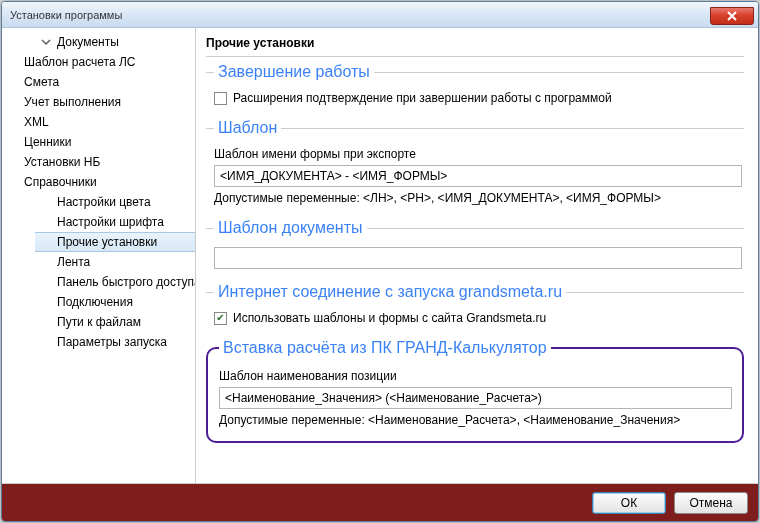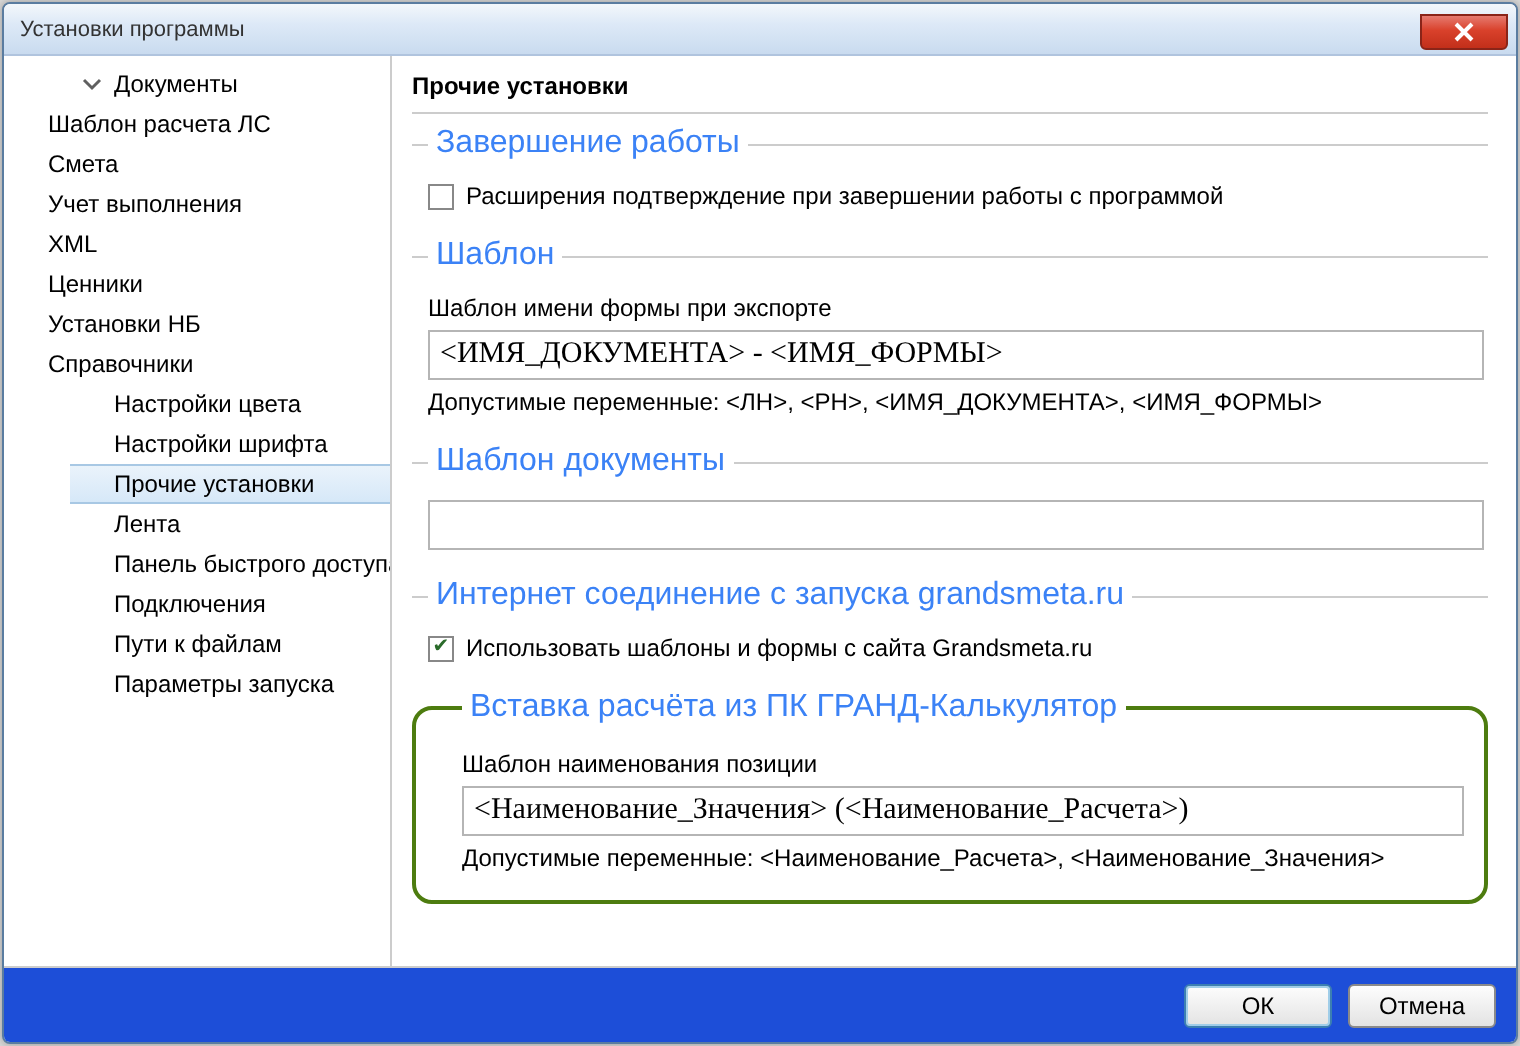--- a/index.html
+++ b/index.html
@@ -100,23 +100,23 @@
     border-bottom: 1px solid #ccc;
     margin-bottom: 6px;
   }
   fieldset {
     border: none;
     border-top: 1px solid #ccc;
     margin: 6px 0 8px 0;
     padding: 6px 2px 2px 8px;
   }
   fieldset.highlighted {
-    border: 2px solid #4d7c0f;
+    border: 2px solid #4c1d95;
     border-radius: 10px;
-    padding: 8px 10px 10px 23px;
+    padding: 8px 10px 10px 11px;
   }
   legend {
     padding: 0 4px;
     color: #3b82f6;
     font-size: 16px;
   }
   .row { margin: 4px 0; }
   .checkbox-row { display: flex; align-items: center; gap: 6px; }
   .checkbox {
     width: 13px; height: 13px;
@@ -126,30 +126,30 @@
     align-items: center;
     justify-content: center;
     font-size: 10px;
     color: #2a6b2a;
     line-height: 1;
   }
   .text-input {
     width: 100%;
     border: 1px solid #b5b5b5;
     padding: 3px 5px;
-    font-family: Liberation Serif, serif;
-    font-size: 15px;
+    font-family: Liberation Sans, sans-serif;
+    font-size: 12px;
     background: #fff;
     color: #000;
   }
   .label-line { color: #000; }
   .footer {
     height: 38px;
     border-top: 1px solid #ccc;
-    background: #1d4ed8;
+    background: #7f1d1d;
     display: flex;
     align-items: center;
     justify-content: flex-end;
     padding: 0 10px;
     gap: 8px;
   }
   .btn {
     min-width: 74px;
     height: 22px;
     border: 1px solid #8a8a8a;

